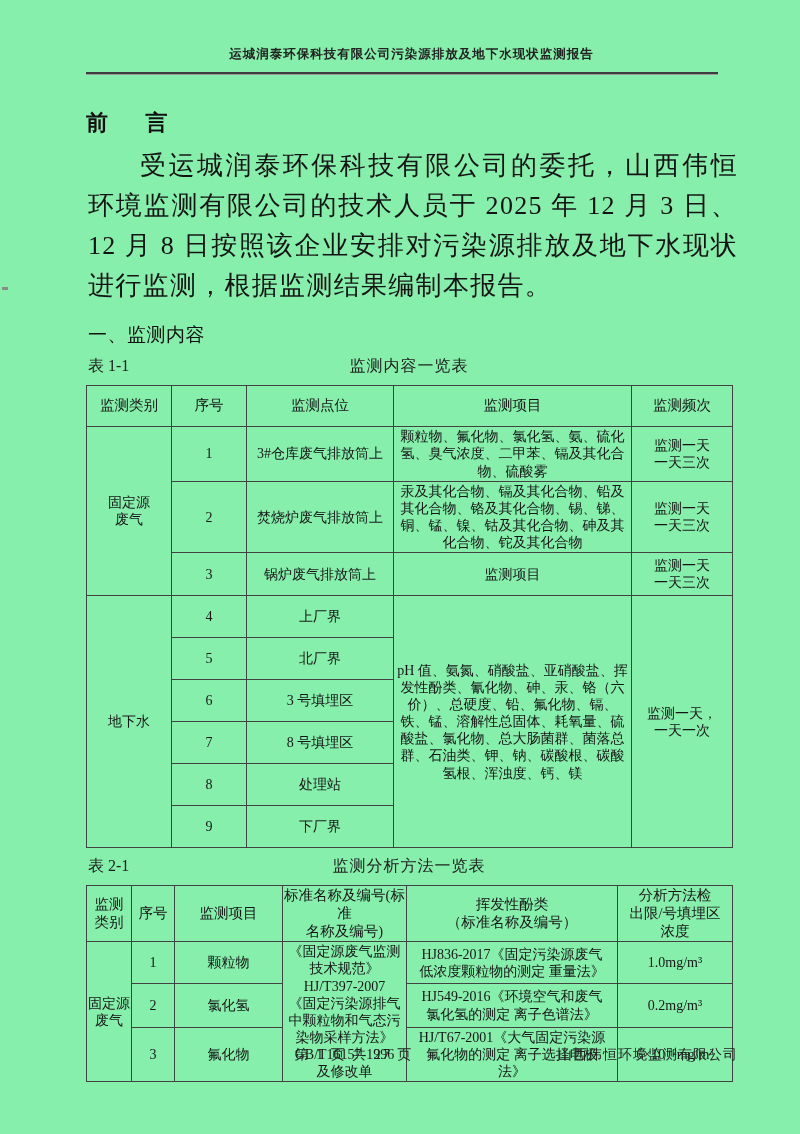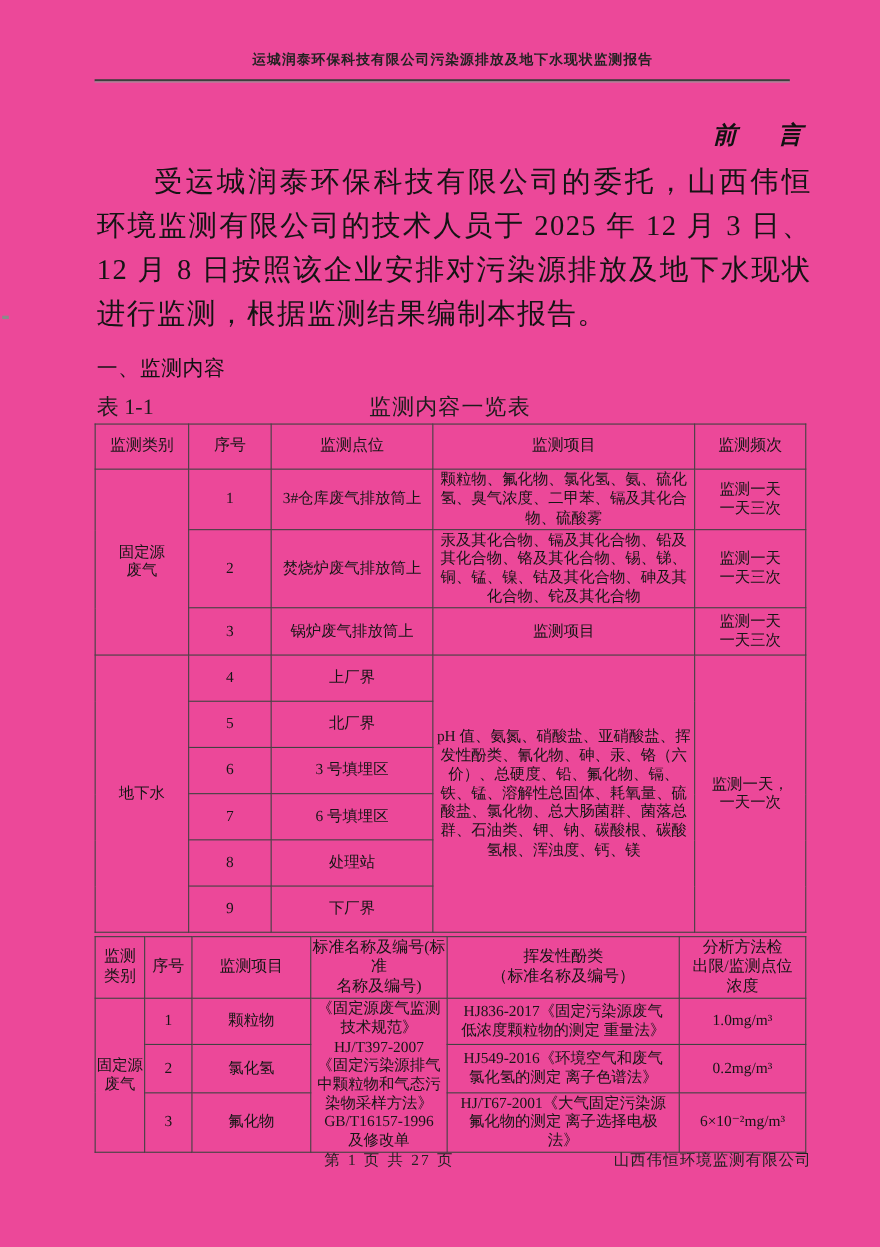--- a/index.html
+++ b/index.html
@@ -1,40 +1,40 @@
 <!DOCTYPE html>
 <html><head>
 <meta charset="utf-8">
 <style>
   html,body { margin:0; padding:0; background:#ffffff; }
   .page {
-    position:relative; width:800px; height:1134px; background:#ec4899;
+    position:relative; width:800px; height:1134px; background:#86efac;
     box-sizing:border-box; padding:46px 63px 0 86px; overflow:hidden;
     color:#1c1c1c; font-family:"Liberation Serif","DejaVu Serif",serif;
   }
   .report-header-title {
     text-align:center; font-size:12.5px; font-weight:bold; letter-spacing:1px;
     color:#222;
   }
   .header-rule { margin-top:9px; width:632px; height:3px;
     border-top:2px solid #3d3d3d; border-bottom:1px solid #9a9a9a; box-sizing:border-box; }
   .preface-title {
-    margin:33px 0 0 0; text-align:right; font-size:22px; font-weight:bold;
-    letter-spacing:0.35em; color:#111;font-style:italic;
+    margin:33px 0 0 0; text-align:left; font-size:22px; font-weight:bold;
+    letter-spacing:0.35em; color:#111;
   }
   .preface-body {
     margin:8px 0 0 2px; width:650px; font-size:26px; line-height:40px;
     text-align:justify; text-indent:2em; letter-spacing:0.05em; color:#141414;
   }
   .section-heading {
     font-size:19px; font-weight:normal; color:#111; letter-spacing:0.5px;
   }
   .section-heading.s1 { margin:16px 0 0 2px; }
   .section-heading.s2 { margin:22px 0 0 2px; }
-  .table-caption { position:relative; margin-top:8px; width:646px; height:26px; font-size:20px; }
+  .table-caption { position:relative; margin-top:8px; width:646px; height:26px; font-size:16px; }
   .table-caption .tbl-label { position:absolute; left:2px; top:0; }
   .table-caption .tbl-title { position:absolute; left:0; right:0; top:0; text-align:center; letter-spacing:1px; }
   table.doc { border-collapse:collapse; table-layout:fixed; width:646px; margin-top:3px; }
   table.doc td, table.doc th {
     border:1.5px solid #424242; padding:1px 0; text-align:center; vertical-align:middle;
     font-size:14px; font-weight:normal; line-height:1.22; color:#161616; word-break:break-all;
   }
   table.doc th { font-size:14.5px; }
   .pre { white-space:pre-line; }
   .just { text-align:center; }
@@ -116,34 +116,38 @@
     <tr class="h39">
       <td>5</td>
       <td>北厂界</td>
     </tr>
     <tr class="h39">
       <td>6</td>
       <td>3 号填埋区</td>
     </tr>
     <tr class="h39">
       <td>7</td>
-      <td>6 号填埋区</td>
+      <td>8 号填埋区</td>
     </tr>
     <tr class="h39">
       <td>8</td>
       <td>处理站</td>
     </tr>
     <tr class="h39">
       <td>9</td>
       <td>下厂界</td>
     </tr>
   </tbody>
     </table>
 
 
+  <div class="table-caption">
+    <span class="tbl-label">表 2-1</span>
+    <span class="tbl-title">监测分析方法一览表</span>
+  </div>
 
   <table class="doc">
     <colgroup>
       <col style="width:45px">
         <col style="width:43px">
         <col style="width:108px">
         <col style="width:124px">
         <col style="width:211px">
         <col style="width:115px">
     </colgroup>
@@ -151,21 +155,21 @@
         <tr class="h45">
       <th class="pre">监测
 类别</th>
       <th>序号</th>
       <th>监测项目</th>
       <th class="pre">标准名称及编号(标准
 名称及编号)</th>
       <th class="pre">挥发性酚类
 （标准名称及编号）</th>
       <th class="pre">分析方法检
-出限/监测点位
+出限/号填埋区
 浓度</th>
     </tr>
     <tr class="h39">
       <td rowspan="3" class="pre">固定源
 废气</td>
       <td>1</td>
       <td>颗粒物</td>
       <td rowspan="3" class="pre">《固定源废气监测
 技术规范》
 HJ/T397-2007

